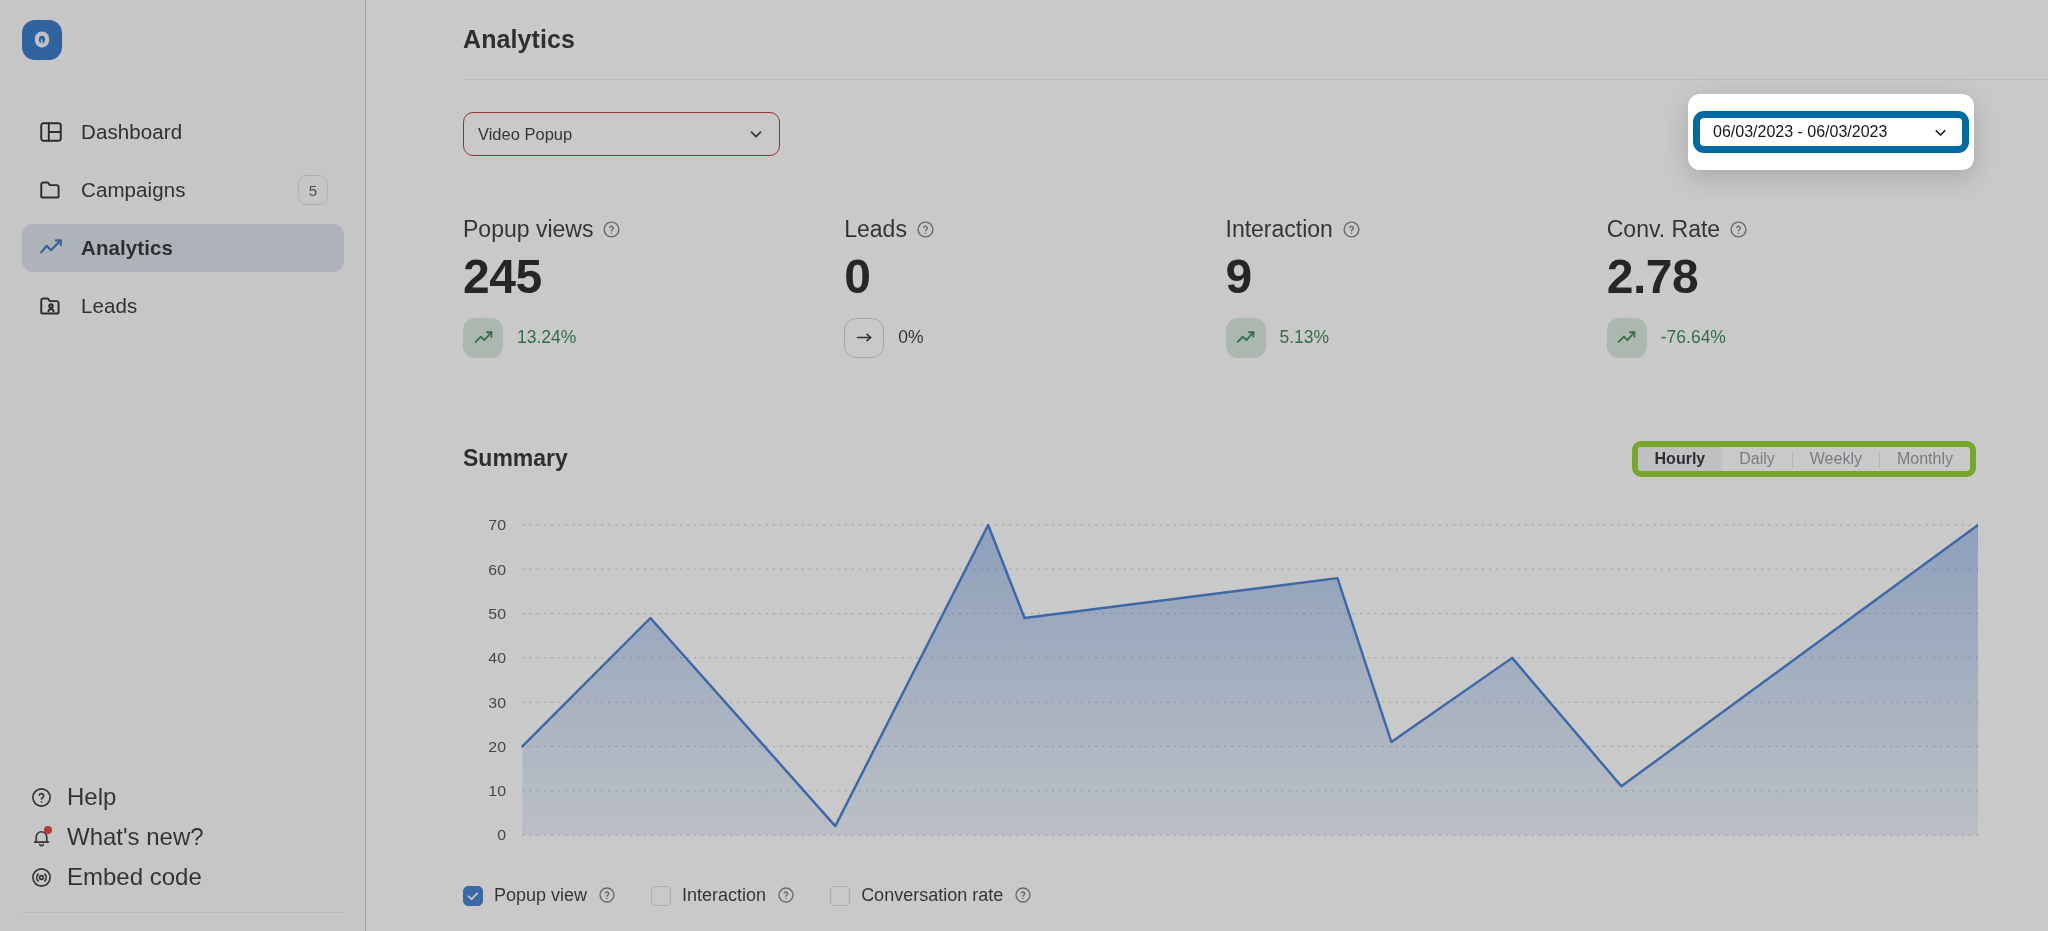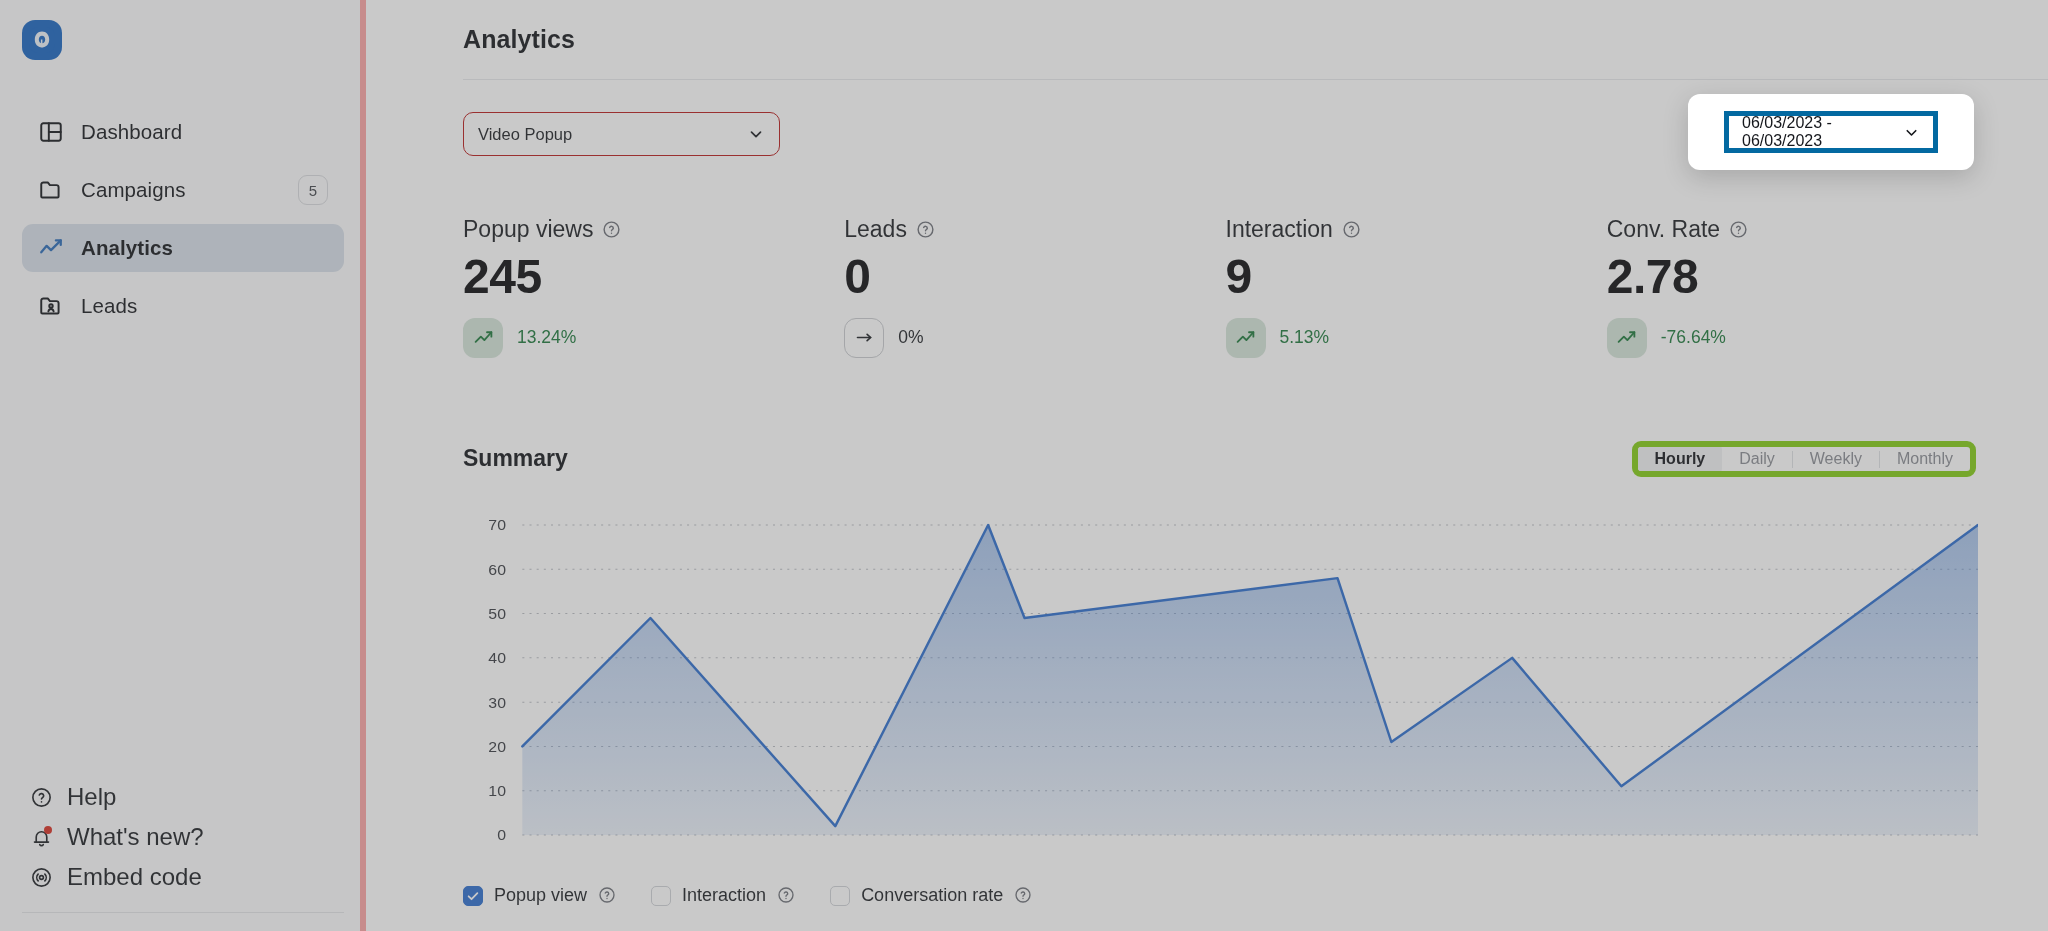--- a/index.html
+++ b/index.html
@@ -15,21 +15,21 @@
   #dim {
     position: absolute; inset: 0;
     background: rgba(90,90,90,0.33);
     z-index: 50; pointer-events: none;
   }
 
   
   #sidebar {
     position: absolute; left: 0; top: 0; width: 366px; height: 931px;
     background: #fbfbfc;
-    border-right: 6px solid #fca5a5;
+    border-right: 1px solid #fca5a5;
   }
   #logo {
     position: absolute; left: 22px; top: 20px;
     width: 40px; height: 40px; border-radius: 13px;
     background: #1a66c1;
     display: flex; align-items: center; justify-content: center;
   }
   #logo svg { display:block; }
 
   .nav { position: absolute; left: 22px; top: 108px; width: 322px; }
@@ -139,21 +139,21 @@
 
   
   #date-popup {
     position: absolute; left: 1688px; top: 94px;
     width: 286px; height: 76px; background:#ffffff; border-radius: 12px;
     box-shadow: 0 7px 26px rgba(0,0,0,.17);
     z-index: 100;
     display:flex; align-items:center; justify-content:center;
   }
   #date-field {
-    width: 214px; height: 42px; border:5px solid #0369a1; border-radius:0;
+    width: 276px; height: 42px; border:7px solid #0369a1; border-radius:11px;
     display:flex; align-items:center; padding: 0 13px; cursor:pointer; background:#fff;
   }
   #date-field .dval { font-size: 16px; color:#15171c; }
   #date-field .chev { margin-left:auto; width:17px; height:17px; color:#15171c; }
 </style>
 </head>
 <body>
 
 <div id="page">
 

